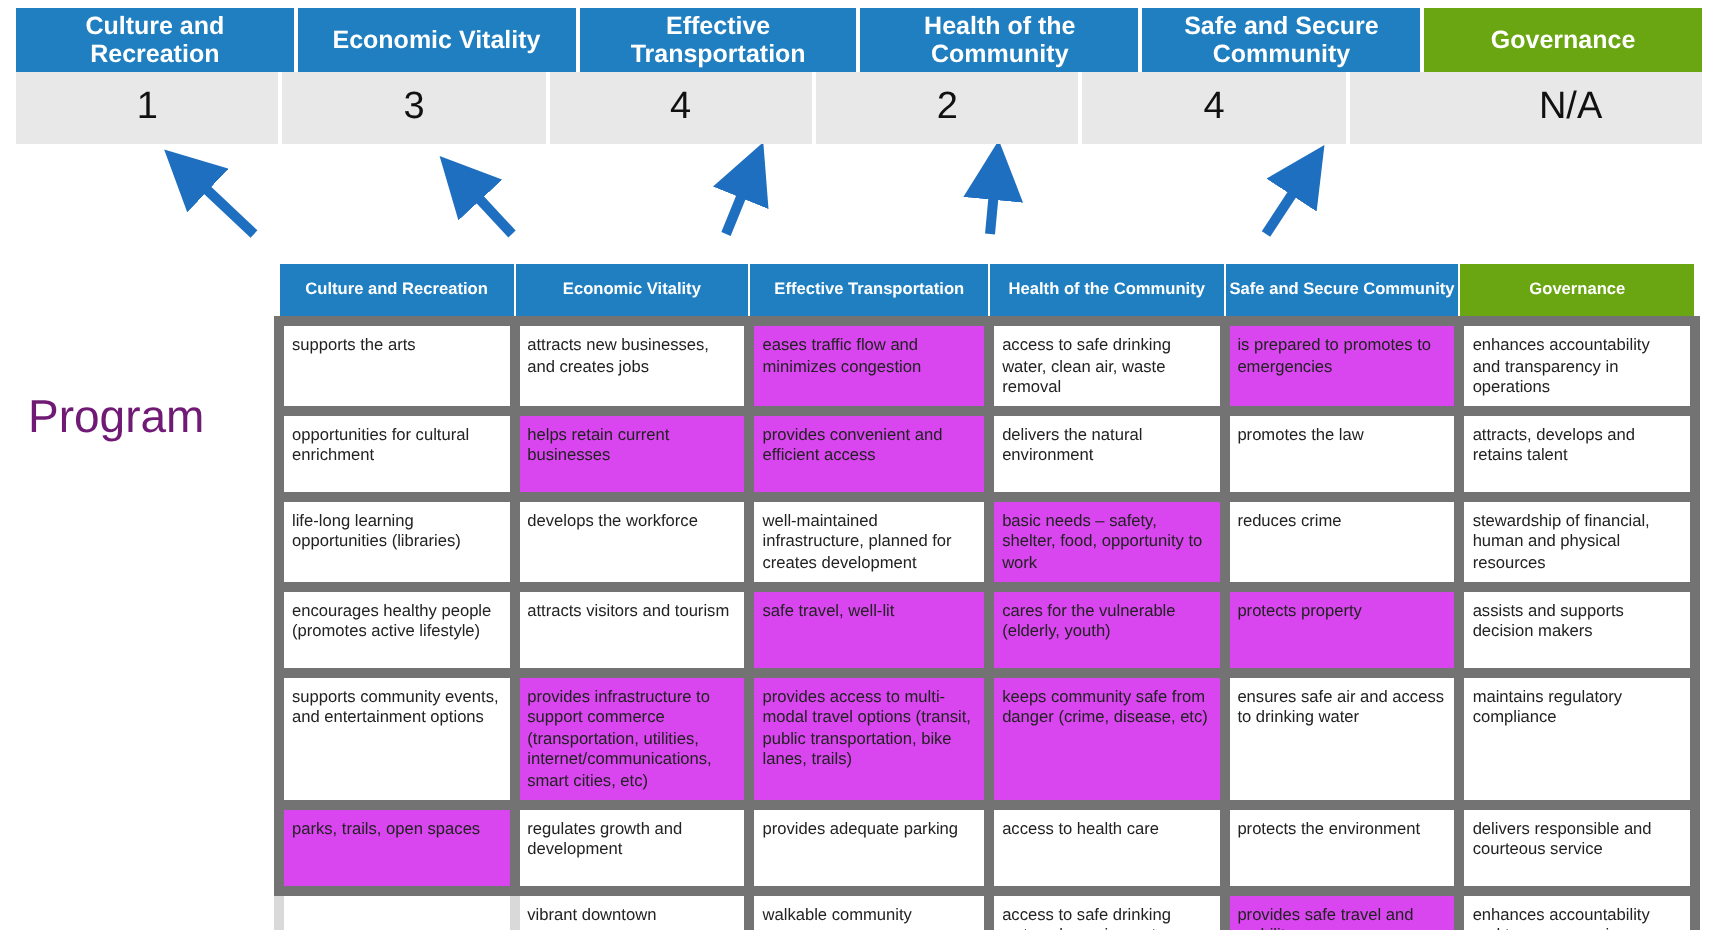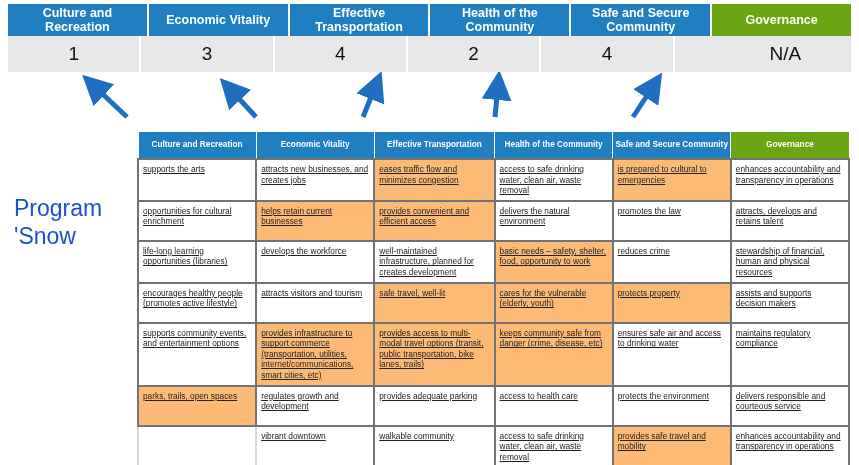--- a/index.html
+++ b/index.html
@@ -75,21 +75,21 @@
     height: 60px;
   }
 
   
   #caption {
     position: absolute;
     left: 14px;
     top: 195px;
     width: 120px;
     font-size: 23px;
-    color: #1d4ed8;
+    color: #701a75;
     line-height: 1.2;
   }
 
   
   #matrix {
     position: absolute;
     left: 137px;
     top: 131px;
     width: 713px;
     border-collapse: collapse;
@@ -105,28 +105,27 @@
     border: 1px solid #ffffff;
     line-height: 1.2;
     height: 20px;
     vertical-align: middle;
   }
   #matrix th.gov { background: #6aa512; }
   #matrix td {
     font-size: 8.3px;
     color: #222222;
     padding: 4px 4px;
-    border: 2px solid #737373;
+    border: 5px solid #737373;
     vertical-align: top;
     line-height: 1.28;
     background: #ffffff;
     height: 30px;
-    text-decoration: underline;
-  }
-  #matrix td.hl { background: #fdba74; }
+  }
+  #matrix td.hl { background: #d946ef; }
   #matrix td.empty { border-color: #d9d9d9; }
   #matrix col.c0 { width: 108px; }
   #matrix col.c1 { width: 108px; }
   #matrix col.c2 { width: 110px; }
   #matrix col.c3 { width: 108px; }
   #matrix col.c4 { width: 108px; }
   #matrix col.c5 { width: 108px; }
 </style>
 </head>
 <body>
@@ -159,21 +158,20 @@
     <line x1="127" y1="45" x2="93" y2="13"></line>
     <line x1="256" y1="45" x2="230" y2="17"></line>
     <line x1="363" y1="45" x2="376" y2="13"></line>
     <line x1="495" y1="45" x2="498" y2="13"></line>
     <line x1="633" y1="45" x2="654" y2="13"></line>
   </g>
 </svg>
 
 <div id="caption">
   <div>Program</div>
-  <div>'Snow</div>
 </div>
 
 <table id="matrix">
   <colgroup>
     <col class="c0">
       <col class="c1">
       <col class="c2">
       <col class="c3">
       <col class="c4">
       <col class="c5">
@@ -187,21 +185,21 @@
         <th>Safe and Secure Community</th>
         <th class="gov">Governance</th>
       </tr>
   </thead>
   <tbody>
       <tr>
         <td>supports the arts</td>
         <td>attracts new businesses, and creates jobs</td>
         <td class="hl">eases traffic flow and minimizes congestion</td>
         <td>access to safe drinking water, clean air, waste removal</td>
-        <td class="hl">is prepared to cultural to emergencies</td>
+        <td class="hl">is prepared to promotes to emergencies</td>
         <td>enhances accountability and transparency in operations</td>
       </tr>
       <tr>
         <td>opportunities for cultural enrichment</td>
         <td class="hl">helps retain current businesses</td>
         <td class="hl">provides convenient and efficient access</td>
         <td>delivers the natural environment</td>
         <td>promotes the law</td>
         <td>attracts, develops and retains talent</td>
       </tr>

